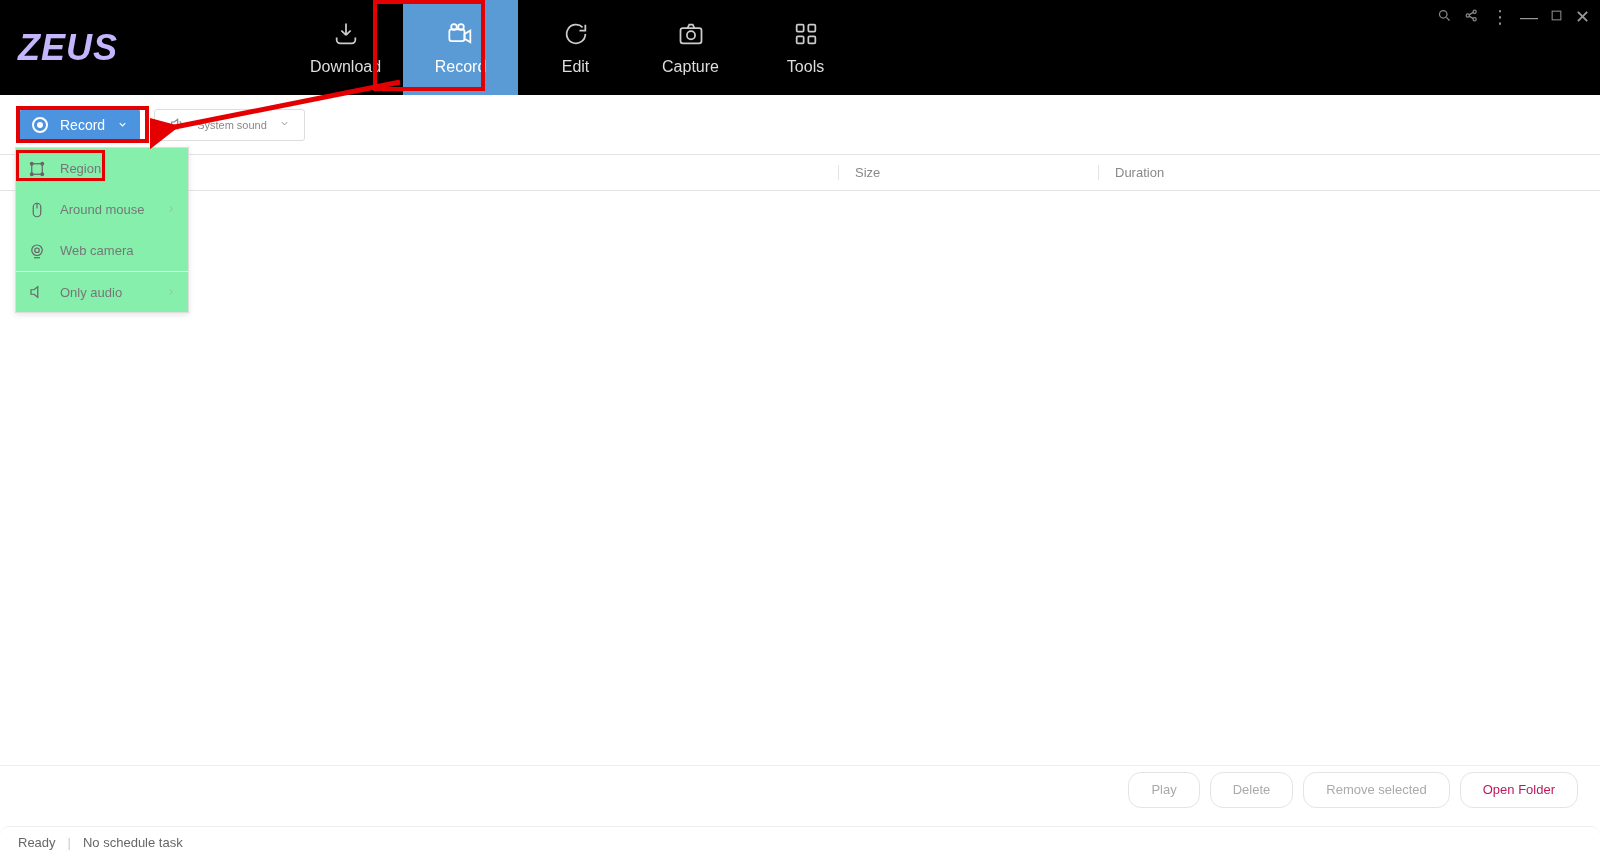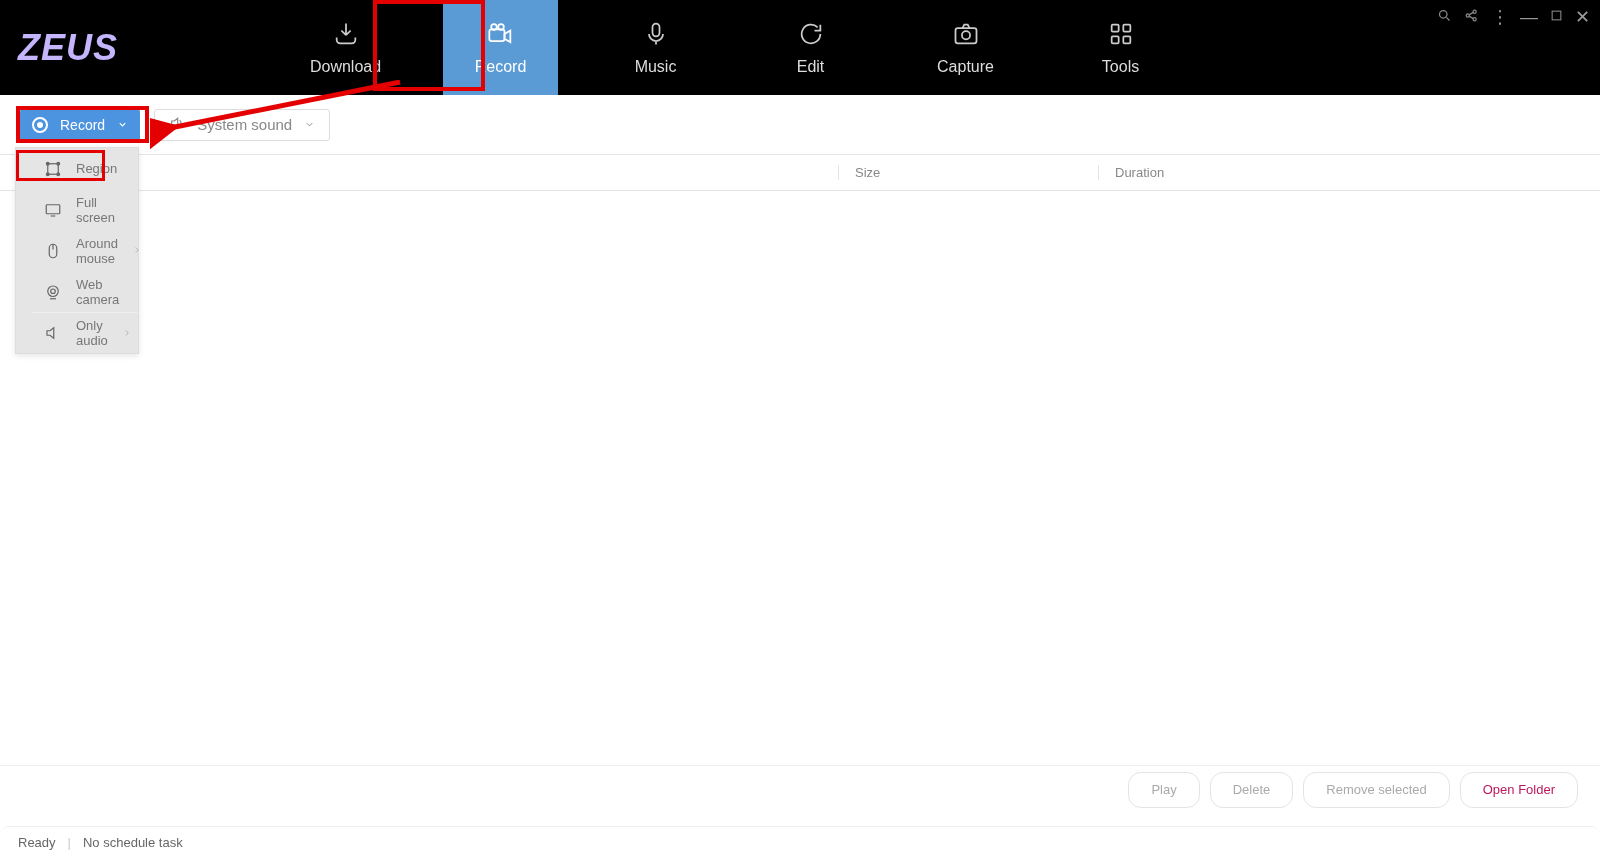--- a/index.html
+++ b/index.html
@@ -1,45 +1,45 @@
 <!DOCTYPE html>
 <html><head>
 <meta charset="utf-8">
 <style>
   * { margin:0; padding:0; box-sizing:border-box; }
   body { font-family:-apple-system,"Segoe UI",Arial,sans-serif; font-size:13px; color:#333; background:#fff; width:1600px; height:858px; overflow:hidden; position:relative; }
 
   
   .topbar { background:#000; height:95px; display:flex; align-items:center; position:relative; }
   .logo { color:#c4b5fd; font-weight:900; font-size:36px; letter-spacing:1px; margin-left:18px; font-style:italic; }
-  .nav { display:flex; margin-left:170px; height:100%;gap:40px; }
+  .nav { display:flex; margin-left:170px; height:100%; }
   .nav-item { width:115px; display:flex; flex-direction:column; align-items:center; justify-content:center; color:#ddd; cursor:pointer; gap:10px; }
   .nav-item.active { background:#5b9bd5; color:#fff; }
   .nav-item .label { font-size:16px; font-weight:400; }
   .nav-icon { width:28px; height:28px; }
 
   .win-controls { position:absolute; right:10px; top:6px; display:flex; gap:12px; align-items:center; color:#999; font-size:16px; }
   .win-controls span { cursor:pointer; }
 
   
   .toolbar { height:60px; display:flex; align-items:center; padding:0 20px; gap:14px; border-bottom:1px solid #e4e4e4; }
   .btn-record { height:32px; background:#4c94e0; color:#fff; border-radius:3px; display:flex; align-items:center; padding:0 12px; gap:12px; cursor:pointer; font-size:14px; }
   .rec-dot { width:16px; height:16px; border:2px solid #fff; border-radius:50%; display:flex; align-items:center; justify-content:center; }
   .rec-dot::after { content:""; width:6px; height:6px; background:#fff; border-radius:50%; }
-  .btn-sound { height:32px; border:1px solid #ddd; border-radius:3px; display:flex; align-items:center; padding:0 14px; gap:12px; cursor:pointer; background:#fff; color:#888; font-size:15px; }
+  .btn-sound { height:32px; border:1px solid #ddd; border-radius:3px; display:flex; align-items:center; padding:0 14px; gap:12px; cursor:pointer; background:#fff; color:#888; font-size:11px; }
   .chev { display:inline-block; }
 
   
   .table-head { height:36px; border-bottom:1px solid #e4e4e4; display:flex; align-items:center; color:#888; font-size:13px; padding-left:8px; }
   .col-size { margin-left:830px; width:260px; border-left:1px solid #e4e4e4; padding-left:16px; }
   .col-dur  { width:260px; border-left:1px solid #e4e4e4; padding-left:16px; }
   .col-dur-end { flex:1; border-left:1px solid #e4e4e4; }
 
   
-  .dropdown { position:absolute; left:15px; top:147px; width:124px; background:#e5e5e5; border:1px solid #ddd; box-shadow:0 2px 6px rgba(0,0,0,.1);padding-left:16px; }
+  .dropdown { position:absolute; left:15px; top:147px; width:174px; background:#86efac; border:1px solid #ddd; box-shadow:0 2px 6px rgba(0,0,0,.1); }
   .dd-item { height:41px; display:flex; align-items:center; padding:0 12px; gap:14px; color:#777; cursor:pointer; position:relative; }
   .dd-sep { border-top:1px solid #eee; }
   .dd-item .sub { margin-left:auto; color:#aaa; }
   .dd-icon { width:18px; height:18px; flex:0 0 18px; display:flex; align-items:center; justify-content:center; }
 
   
   .hl { position:absolute; border:4px solid #e40000; pointer-events:none; }
   .hl-rec-tab { left:373px; top:0;   width:112px; height:91px; }
   .hl-rec-btn { left:16px;  top:106px; width:133px; height:37px; }
   .hl-region  { left:16px;  top:150px; width:89px;  height:31px; border-width:3px; }
@@ -73,27 +73,20 @@
       <svg class="nav-icon" viewBox="0 0 24 24" fill="none" stroke="#fff" stroke-width="1.5">
           <rect x="2" y="8" width="13" height="10" rx="2"></rect>
           <path d="M15 12l5-3v10l-5-3z"></path>
           <circle cx="6" cy="6" r="2.4"></circle>
           <circle cx="12" cy="6" r="2.4"></circle>
         </svg>
       <span class="label">Record</span>
     </div>
     <div class="nav-item">
       <svg class="nav-icon" viewBox="0 0 24 24" fill="none" stroke="#ccc" stroke-width="1.5">
-          <rect x="9" y="3" width="6" height="11" rx="3"></rect>
-          <path d="M6 12a6 6 0 0012 0M12 18v3"></path>
-        </svg>
-      <span class="label">Music</span>
-    </div>
-    <div class="nav-item">
-      <svg class="nav-icon" viewBox="0 0 24 24" fill="none" stroke="#ccc" stroke-width="1.5">
           <path d="M20 12a8 8 0 11-2.34-5.66"></path>
           <path d="M20 4v5h-5"></path>
         </svg>
       <span class="label">Edit</span>
     </div>
     <div class="nav-item">
       <svg class="nav-icon" viewBox="0 0 24 24" fill="none" stroke="#ccc" stroke-width="1.5">
           <rect x="3" y="7" width="18" height="13" rx="2"></rect>
           <circle cx="12" cy="13" r="3.5"></circle>
           <path d="M9 7l1.5-3h3L15 7"></path>
@@ -161,29 +154,20 @@
     <span class="dd-icon">
         <svg width="18" height="18" viewBox="0 0 24 24" fill="none" stroke="#666" stroke-width="1.6">
           <rect x="5" y="5" width="14" height="14"></rect>
           <circle cx="5" cy="5" r="1.8" fill="#666"></circle>
           <circle cx="19" cy="5" r="1.8" fill="#666"></circle>
           <circle cx="5" cy="19" r="1.8" fill="#666"></circle>
           <circle cx="19" cy="19" r="1.8" fill="#666"></circle>
         </svg>
       </span>
     <span>Region</span>
-  </div>
-  <div class="dd-item">
-    <span class="dd-icon">
-        <svg width="18" height="18" viewBox="0 0 24 24" fill="none" stroke="#666" stroke-width="1.6">
-          <rect x="3" y="5" width="18" height="12" rx="1"></rect>
-          <path d="M9 20h6"></path>
-        </svg>
-      </span>
-    <span>Full screen</span>
   </div>
   <div class="dd-item">
     <span class="dd-icon">
         <svg width="18" height="18" viewBox="0 0 24 24" fill="none" stroke="#666" stroke-width="1.6">
           <rect x="7" y="3" width="10" height="18" rx="5"></rect>
           <path d="M12 3v7"></path>
         </svg>
       </span>
     <span>Around mouse</span>
     <span class="sub"><svg width="10" height="10" viewBox="0 0 24 24" fill="none" stroke="#aaa" stroke-width="2">

